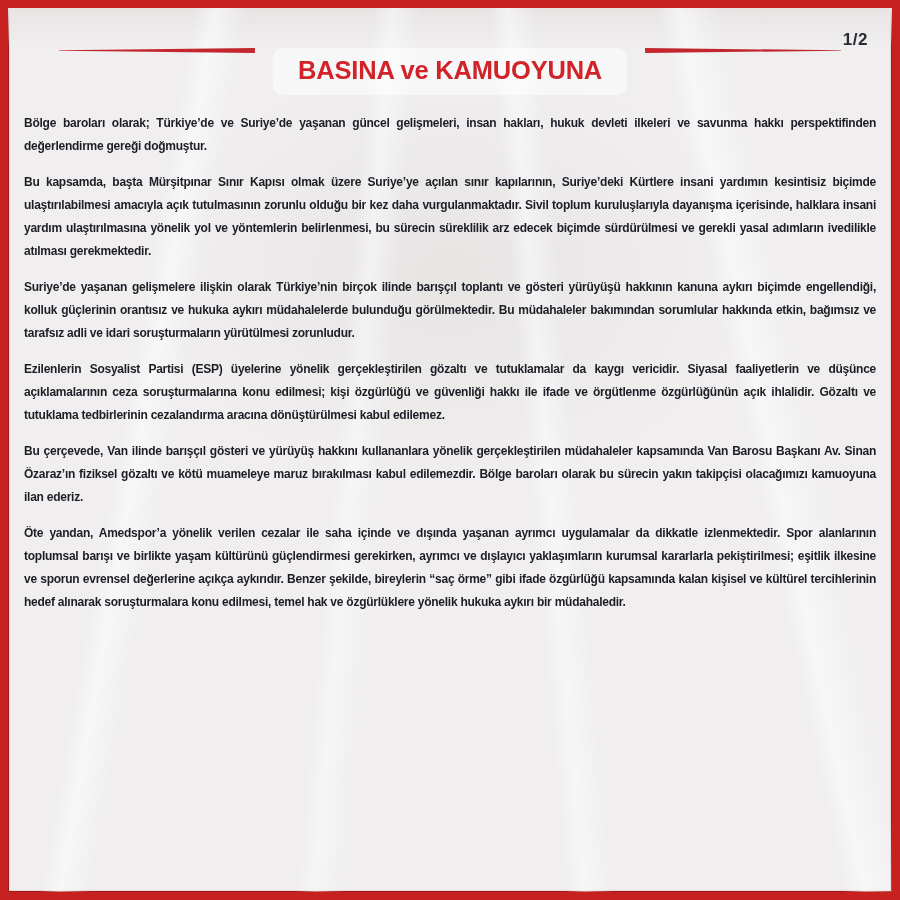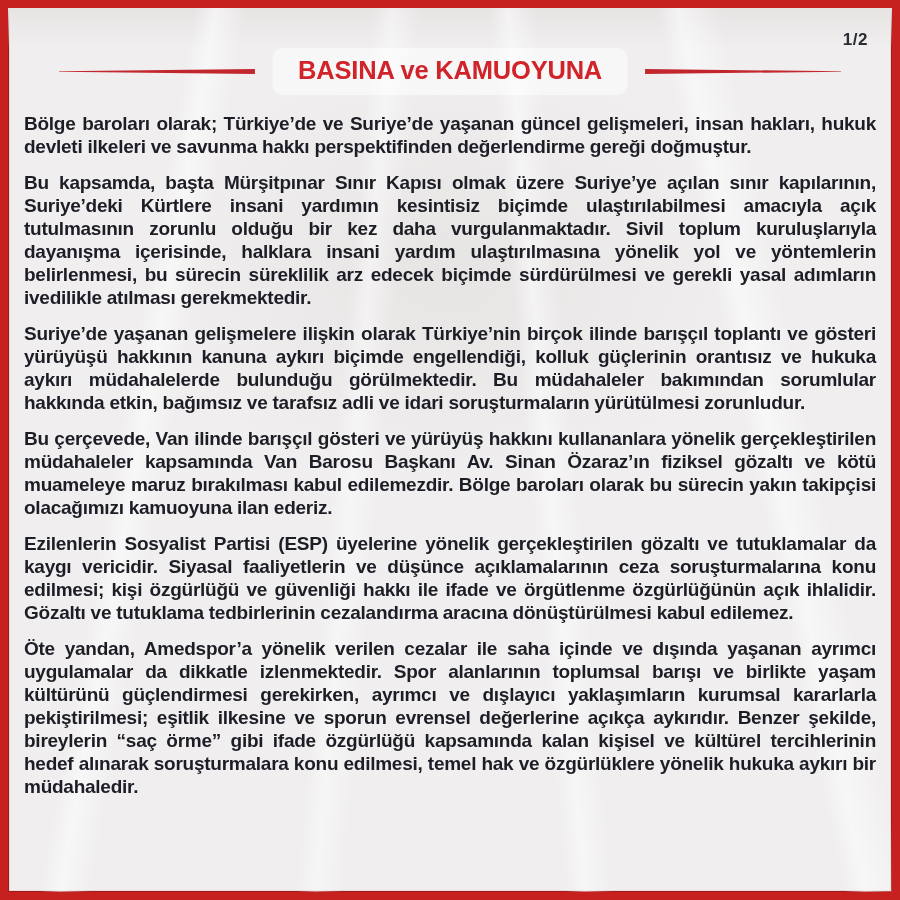--- a/index.html
+++ b/index.html
@@ -47,21 +47,21 @@
   .doc-title {
     color: #d0232a;
     font-size: 19px;
     font-weight: 800;
     letter-spacing: .5px;
   }
 
   .subtitle-row {
     margin-top: 13px;
     display: flex;
-    align-items: center;
+    align-items: flex-start;
     justify-content: center;
     gap: 14px;
   }
 
   .rule {
     width: 196px; height: 5px;
     background: #c1272d;
   }
   .rule-left  { clip-path: polygon(0 46%, 100% 0, 100% 100%, 0 54%); }
   .rule-right { clip-path: polygon(0 0, 100% 46%, 100% 54%, 0 100%); }
@@ -80,21 +80,21 @@
 
   .content {
     position: relative;
     width: 852px;
     margin: 17px auto 0;
   }
 
   .content p {
     text-align: justify;
     color: #1d1d26;
-    font-size: 19px;
+    font-size: 12px;
     font-weight: 700;
     line-height: 23px;
     letter-spacing: -0.25px;
     margin-bottom: 13px;
   }
 </style>
 </head>
 <body>
 
 <div class="frame">
@@ -108,17 +108,17 @@
       <div class="rule rule-left"></div>
       <div class="doc-subtitle">BASINA ve KAMUOYUNA</div>
       <div class="rule rule-right"></div>
     </div>
   </div>
 
   <div class="content">
     <p>Bölge baroları olarak; Türkiye’de ve Suriye’de yaşanan güncel gelişmeleri, insan hakları, hukuk devleti ilkeleri ve savunma hakkı perspektifinden değerlendirme gereği doğmuştur.</p>
     <p>Bu kapsamda, başta Mürşitpınar Sınır Kapısı olmak üzere Suriye’ye açılan sınır kapılarının, Suriye’deki Kürtlere insani yardımın kesintisiz biçimde ulaştırılabilmesi amacıyla açık tutulmasının zorunlu olduğu bir kez daha vurgulanmaktadır. Sivil toplum kuruluşlarıyla dayanışma içerisinde, halklara insani yardım ulaştırılmasına yönelik yol ve yöntemlerin belirlenmesi, bu sürecin süreklilik arz edecek biçimde sürdürülmesi ve gerekli yasal adımların ivedilikle atılması gerekmektedir.</p>
     <p>Suriye’de yaşanan gelişmelere ilişkin olarak Türkiye’nin birçok ilinde barışçıl toplantı ve gösteri yürüyüşü hakkının kanuna aykırı biçimde engellendiği, kolluk güçlerinin orantısız ve hukuka aykırı müdahalelerde bulunduğu görülmektedir. Bu müdahaleler bakımından sorumlular hakkında etkin, bağımsız ve tarafsız adli ve idari soruşturmaların yürütülmesi zorunludur.</p>
+    <p>Ezilenlerin Sosyalist Partisi (ESP) üyelerine yönelik gerçekleştirilen gözaltı ve tutuklamalar da kaygı vericidir. Siyasal faaliyetlerin ve düşünce açıklamalarının ceza soruşturmalarına konu edilmesi; kişi özgürlüğü ve güvenliği hakkı ile ifade ve örgütlenme özgürlüğünün açık ihlalidir. Gözaltı ve tutuklama tedbirlerinin cezalandırma aracına dönüştürülmesi kabul edilemez.</p>
     <p>Bu çerçevede, Van ilinde barışçıl gösteri ve yürüyüş hakkını kullananlara yönelik gerçekleştirilen müdahaleler kapsamında Van Barosu Başkanı Av. Sinan Özaraz’ın fiziksel gözaltı ve kötü muameleye maruz bırakılması kabul edilemezdir. Bölge baroları olarak bu sürecin yakın takipçisi olacağımızı kamuoyuna ilan ederiz.</p>
-    <p>Ezilenlerin Sosyalist Partisi (ESP) üyelerine yönelik gerçekleştirilen gözaltı ve tutuklamalar da kaygı vericidir. Siyasal faaliyetlerin ve düşünce açıklamalarının ceza soruşturmalarına konu edilmesi; kişi özgürlüğü ve güvenliği hakkı ile ifade ve örgütlenme özgürlüğünün açık ihlalidir. Gözaltı ve tutuklama tedbirlerinin cezalandırma aracına dönüştürülmesi kabul edilemez.</p>
     <p>Öte yandan, Amedspor’a yönelik verilen cezalar ile saha içinde ve dışında yaşanan ayrımcı uygulamalar da dikkatle izlenmektedir. Spor alanlarının toplumsal barışı ve birlikte yaşam kültürünü güçlendirmesi gerekirken, ayrımcı ve dışlayıcı yaklaşımların kurumsal kararlarla pekiştirilmesi; eşitlik ilkesine ve sporun evrensel değerlerine açıkça aykırıdır. Benzer şekilde, bireylerin “saç örme” gibi ifade özgürlüğü kapsamında kalan kişisel ve kültürel tercihlerinin hedef alınarak soruşturmalara konu edilmesi, temel hak ve özgürlüklere yönelik hukuka aykırı bir müdahaledir.</p>
   </div>
 </div>
 
 </body></html>

